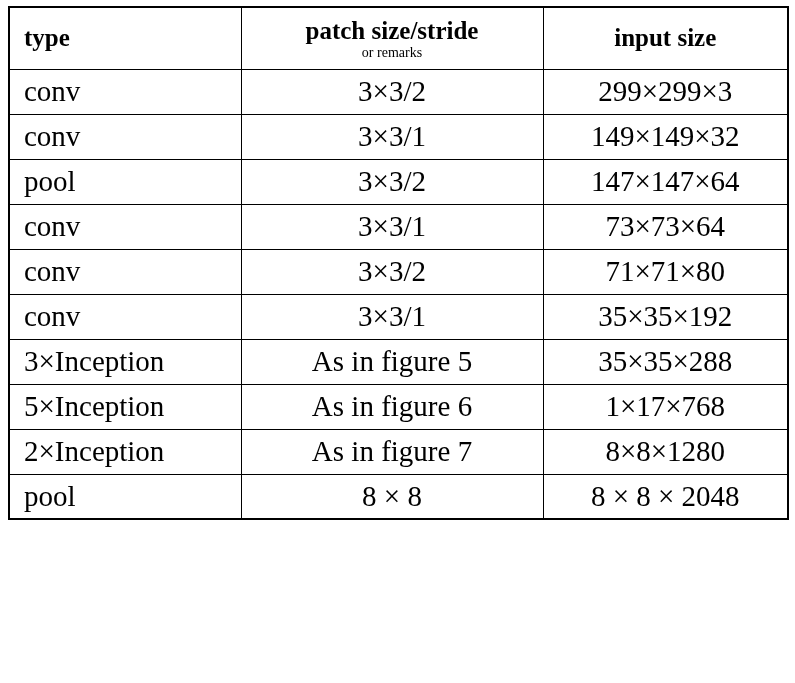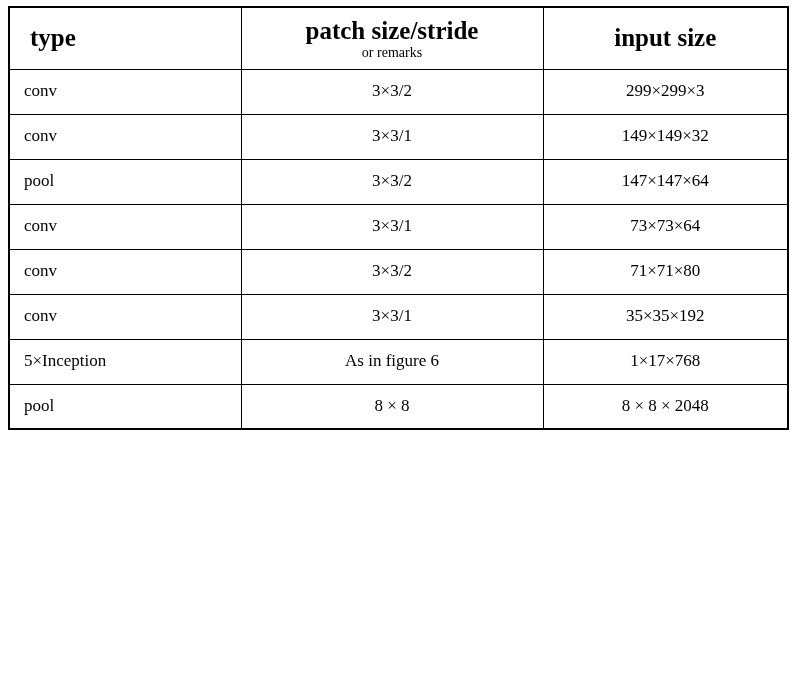--- a/index.html
+++ b/index.html
@@ -41,30 +41,30 @@
 
   .hdr-cell {
     font-weight: bold;
     font-size: 25px;
     text-align: center;
     padding: 4px 6px 6px 6px;
     line-height: 1.12;
   }
   .hdr-cell.left {
     text-align: left;
-    padding-left: 20px;
+    padding-left: 14px;
   }
   .hdr-sub {
     font-weight: normal;
     font-size: 14px;
     display: block;
     line-height: 1.1;
   }
   .cell {
-    font-size: 17px;
+    font-size: 29px;
     line-height: 1.18;
     padding: 3px 6px 5px 6px;
     text-align: center;
     white-space: nowrap;
   }
   .cell.type {
     text-align: left;
     padding-left: 14px;
   }
   .hdr-row .hdr-cell {
@@ -125,23 +125,33 @@
         <td class="cell type">conv</td>
         <td class="cell">3×3/2</td>
         <td class="cell">71×71×80</td>
       </tr>
       <tr class="body-row">
         <td class="cell type">conv</td>
         <td class="cell">3×3/1</td>
         <td class="cell">35×35×192</td>
       </tr>
       <tr class="body-row">
+        <td class="cell type">3×Inception</td>
+        <td class="cell">As in figure 5</td>
+        <td class="cell">35×35×288</td>
+      </tr>
+      <tr class="body-row">
         <td class="cell type">5×Inception</td>
         <td class="cell">As in figure 6</td>
         <td class="cell">1×17×768</td>
+      </tr>
+      <tr class="body-row">
+        <td class="cell type">2×Inception</td>
+        <td class="cell">As in figure 7</td>
+        <td class="cell">8×8×1280</td>
       </tr>
       <tr class="body-row">
         <td class="cell type">pool</td>
         <td class="cell">8 × 8</td>
         <td class="cell">8 × 8 × 2048</td>
       </tr>
     </tbody>
   </table>
 </div>
 

